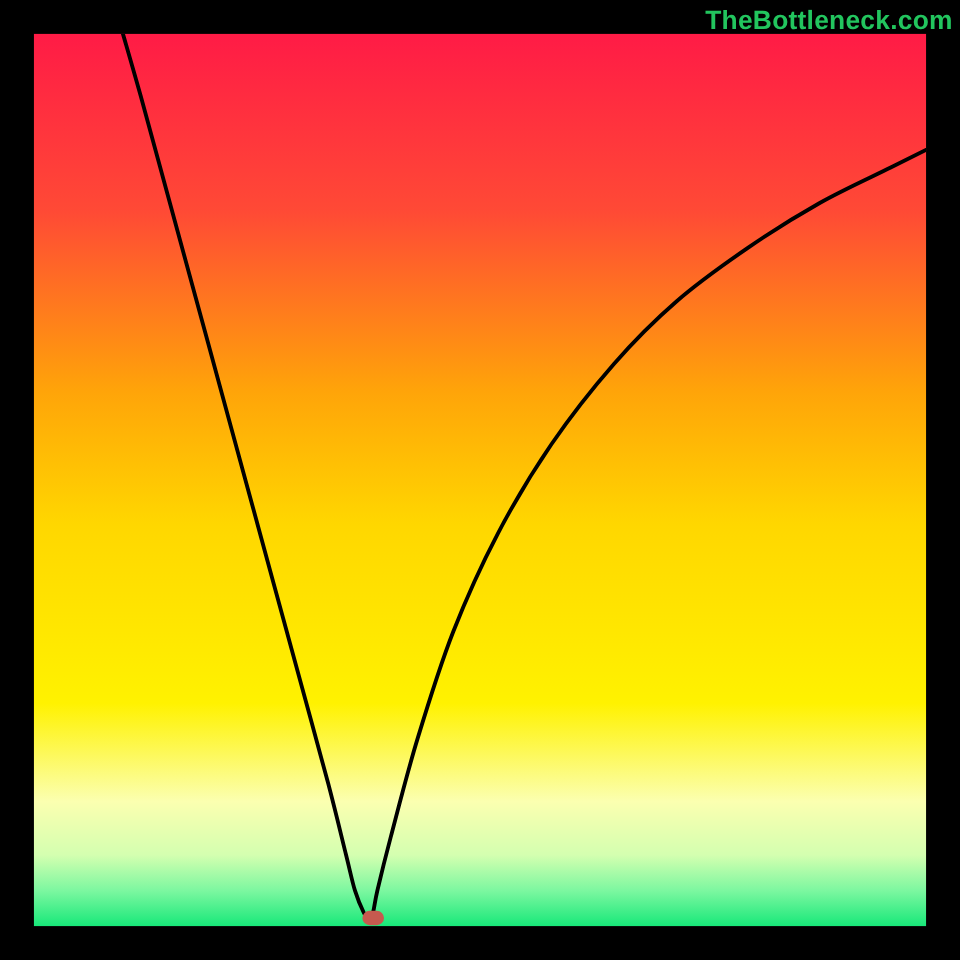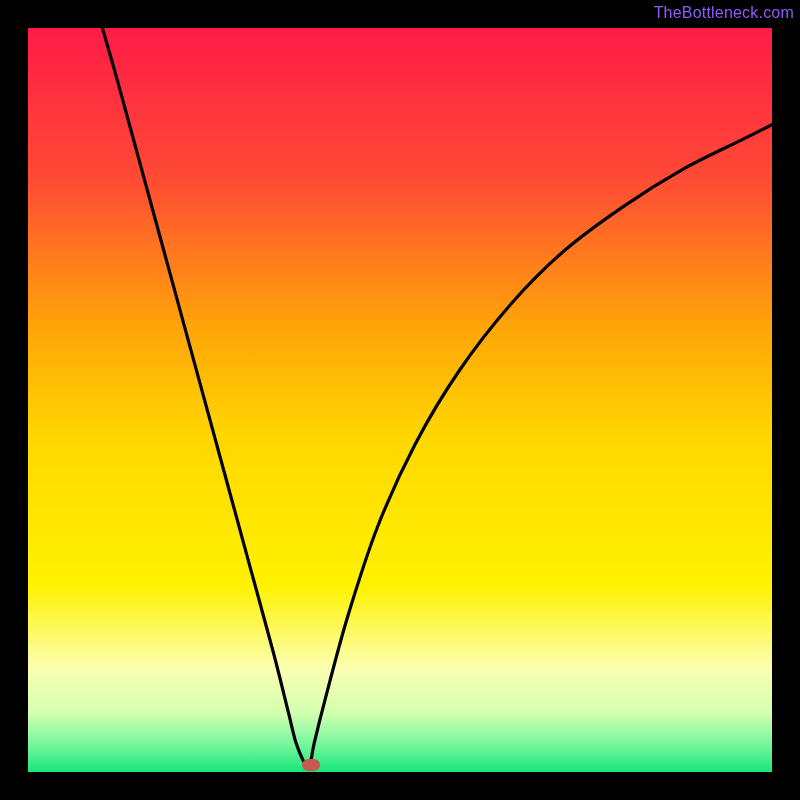--- a/index.html
+++ b/index.html
@@ -24,23 +24,23 @@
     left: 0;
     top: 0;
     width: 744px;
     height: 744px;
     overflow: hidden;
   }
   .watermark {
     position: absolute;
     top: 4px;
     right: 6px;
-    color: #8b5cf6;
-    font-size: 16px;
-    font-weight: 400;
+    color: #22c55e;
+    font-size: 22px;
+    font-weight: 700;
     font-family: Arial, sans-serif;
     letter-spacing: 0.2px;
   }
   svg { display: block; }
   .marker {
     position: absolute;
     width: 18px;
     height: 12px;
     background: #c65a4f;
     border-radius: 6px;

